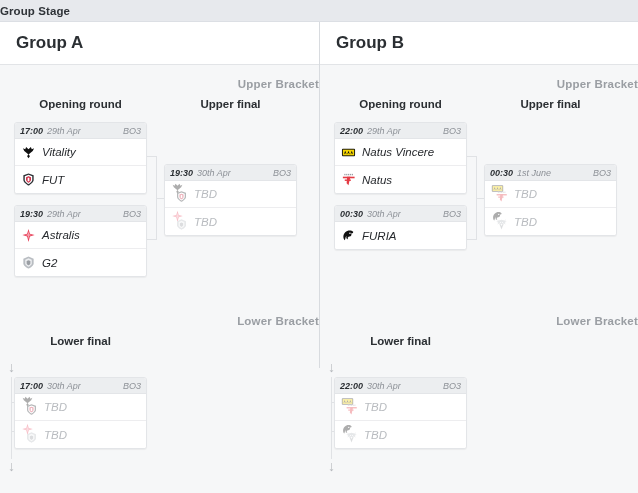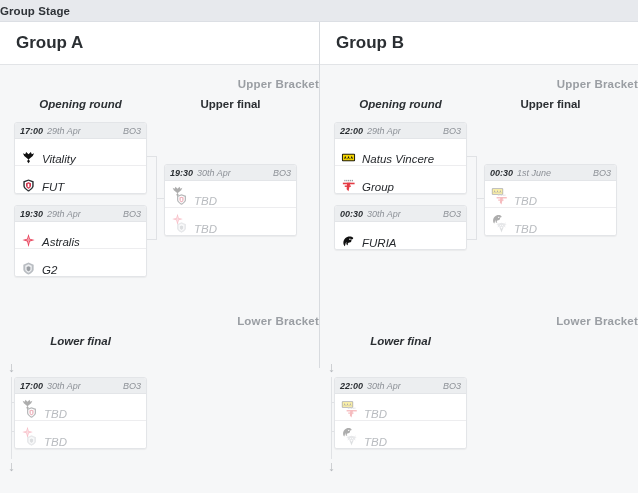--- a/index.html
+++ b/index.html
@@ -41,21 +41,21 @@
     padding:13px 0 0 16px;letter-spacing:.2px;text-align:right;
   }
 
   
   .round-row{position:relative;height:24px;margin-top:8px;}
   .round-head{
     position:absolute;top:0;
     font-size:11.5px;font-weight:bold;color:#2b2f33;
     text-align:center;
   }
-  .round-head.c1{left:14px;width:133px;font-style:italic;}
+  .round-head.c1{left:14px;width:133px;}
   .round-head.c2{left:164px;width:133px;}
 
   
   .card{
     position:absolute;width:133px;
     background:#ffffff;
     border:1px solid #e3e5e8;
     border-radius:3px;
     box-shadow:0 1px 1px rgba(0,0,0,.05);
     overflow:hidden;
@@ -68,21 +68,21 @@
     height:16px;
     display:flex;align-items:center;
     padding:0 5px;box-sizing:border-box;
     border-bottom:1px solid #e3e5e8;
   }
   .c-time{font-size:9px;font-weight:bold;color:#2b2f33;}
   .c-date{font-size:9px;color:#8d9197;margin-left:4px;}
   .c-bo{font-size:9px;color:#8d9197;margin-left:auto;}
 
   .team{
-    height:27px;display:flex;align-items:flex-end;
+    height:27px;display:flex;align-items:center;
     padding:0 6px;box-sizing:border-box;
     border-bottom:1px solid #ededef;
     background:#fff;
   }
   .team:last-child{border-bottom:none;}
   .team-name{font-size:11.5px;color:#26292d;margin-left:6px;white-space:nowrap;}
   .team.tbd .team-name{color:#b9bcc0;}
 
   .logo{width:15px;height:15px;flex:0 0 15px;position:relative;}
   .logo svg{display:block;width:15px;height:15px;}
@@ -301,21 +301,21 @@
                     <rect x="11" y="4" width="2.6" height="3"></rect>
                     <rect x="15" y="4" width="2.6" height="3"></rect>
                     <rect x="19" y="4" width="2.6" height="3"></rect>
                     <rect x="23" y="4" width="2.6" height="3"></rect>
                   </g>
                   <rect x="4" y="10" width="25" height="3.4" fill="#e43b44"></rect>
                   <path d="M13 10 L20 10 L16 28 L12 24 Z" fill="#e43b44"></path>
                   <rect x="8" y="16" width="13" height="3" fill="#e43b44"></rect>
                 </svg>
               </span>
-              <span class="team-name">Group</span>
+              <span class="team-name">Natus</span>
             </div>
           </div>
           <div class="card" style="left: 14px; top: 83px;">
             <div class="card-head">
               <span class="c-time">00:30</span>
               <span class="c-date">30th Apr</span>
               <span class="c-bo">BO3</span>
             </div>
             <div class="team">
               <span class="logo">

